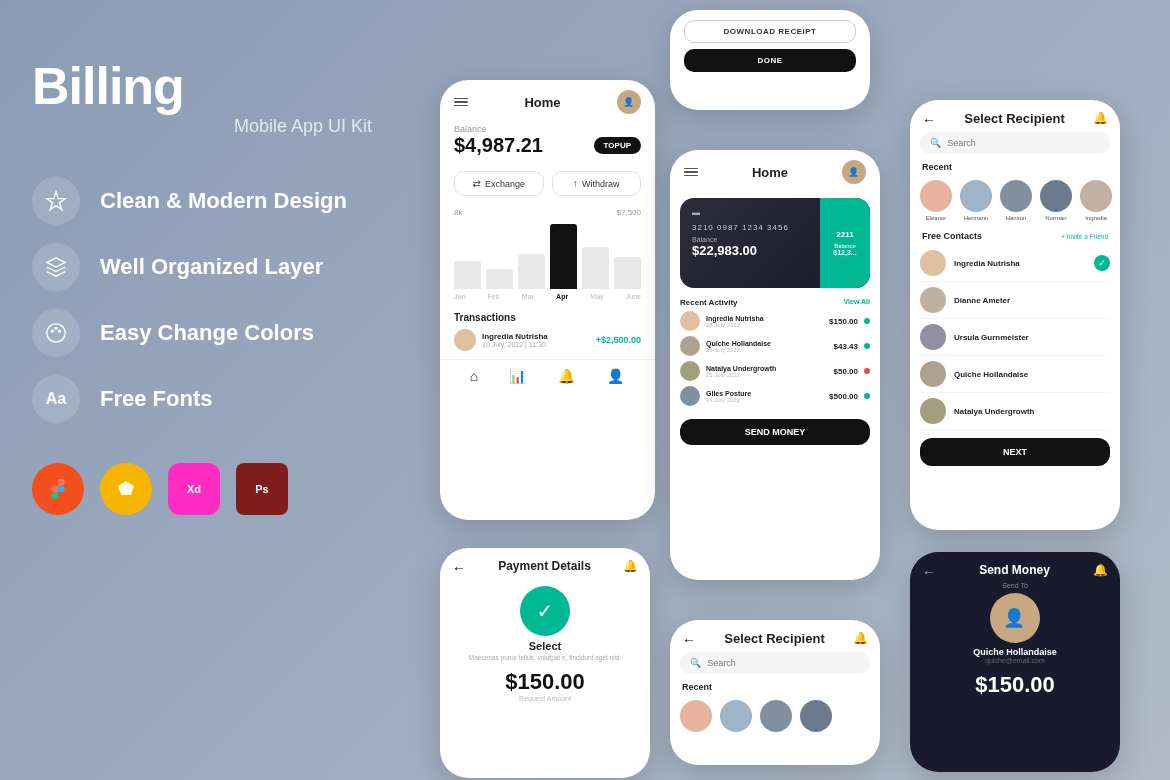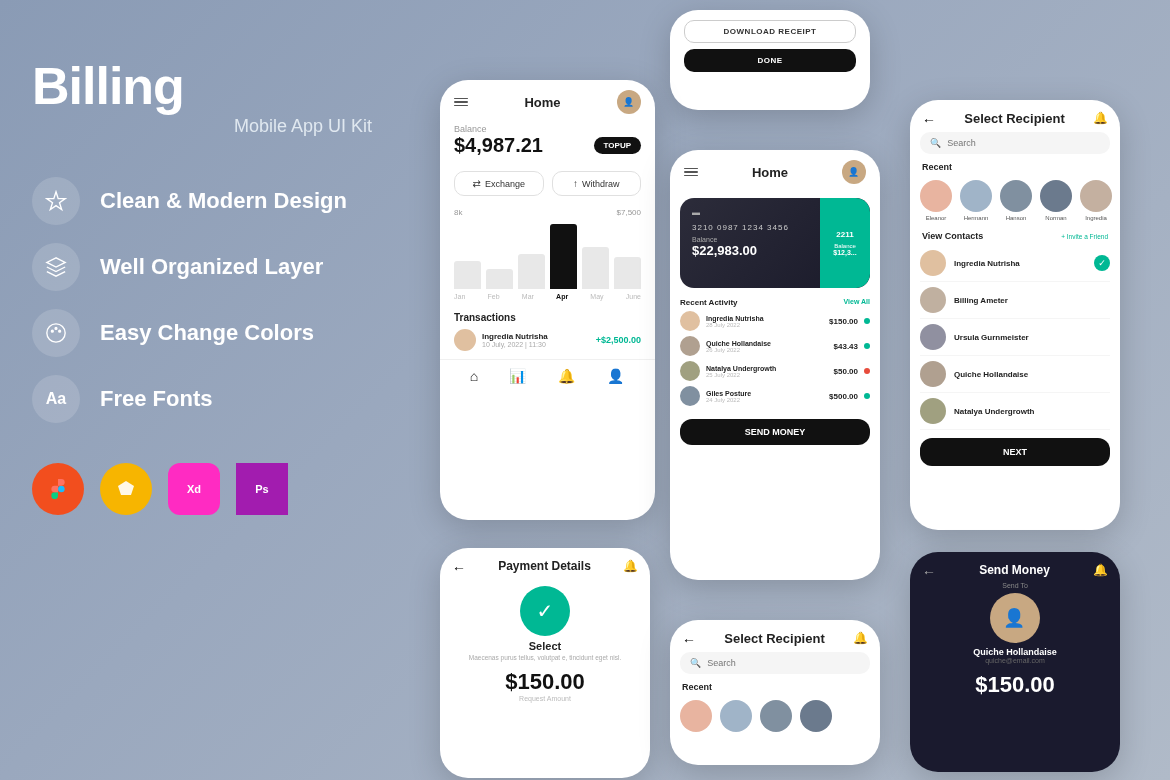--- a/index.html
+++ b/index.html
@@ -678,21 +678,21 @@
         </svg>
     </div>
     <div class="tool-icon-circle tool-sketch" style="background:#f7b500;">
       <svg width="20" height="20" viewBox="0 0 100 100">
           <polygon points="50,10 90,35 75,80 25,80 10,35" fill="#fff" opacity="0.9"></polygon>
         </svg>
     </div>
     <div class="tool-icon-circle tool-xd" style="background:#ff2bc2;border-radius:12px;">
       <span style="font-size:11px;font-weight:700;color:#fff;">Xd</span>
     </div>
-    <div class="tool-icon-circle tool-ps" style="background:#a21caf;border-radius:0;">
+    <div class="tool-icon-circle tool-ps" style="background:#7f1d1d;border-radius:8px;">
       <span style="font-size:11px;font-weight:700;color:#fff;">Ps</span>
     </div>
   </div>
 </div>
 
 <div class="phone phone-5">
   <div class="receipt-phone">
     <div class="receipt-btn-outline">DOWNLOAD RECEIPT</div>
     <div class="receipt-btn-solid">DONE</div>
   </div>
@@ -885,32 +885,32 @@
     <div class="sr-avatar-item">
       <div class="sr-avatar-img av-norman"></div>
       <span class="sr-avatar-name">Norman</span>
     </div>
     <div class="sr-avatar-item">
       <div class="sr-avatar-img av-ingredia"></div>
       <span class="sr-avatar-name">Ingredia</span>
     </div>
   </div>
   <div class="your-contacts-header">
-    <span class="your-contacts-label">View Contacts</span>
+    <span class="your-contacts-label">Free Contacts</span>
     <span class="invite-link">+ Invite a Friend</span>
   </div>
   <div class="contacts-list">
     <div class="contact-item">
       <div class="contact-avatar av-ingredia2"></div>
       <span class="contact-name">Ingredia Nutrisha</span>
       <div class="check-circle">✓</div>
     </div>
     <div class="contact-item">
       <div class="contact-avatar av-dianne"></div>
-      <span class="contact-name">Billing Ameter</span>
+      <span class="contact-name">Dianne Ameter</span>
     </div>
     <div class="contact-item">
       <div class="contact-avatar av-ursula"></div>
       <span class="contact-name">Ursula Gurnmeister</span>
     </div>
     <div class="contact-item">
       <div class="contact-avatar av-quiche"></div>
       <span class="contact-name">Quiche Hollandaise</span>
     </div>
     <div class="contact-item">

